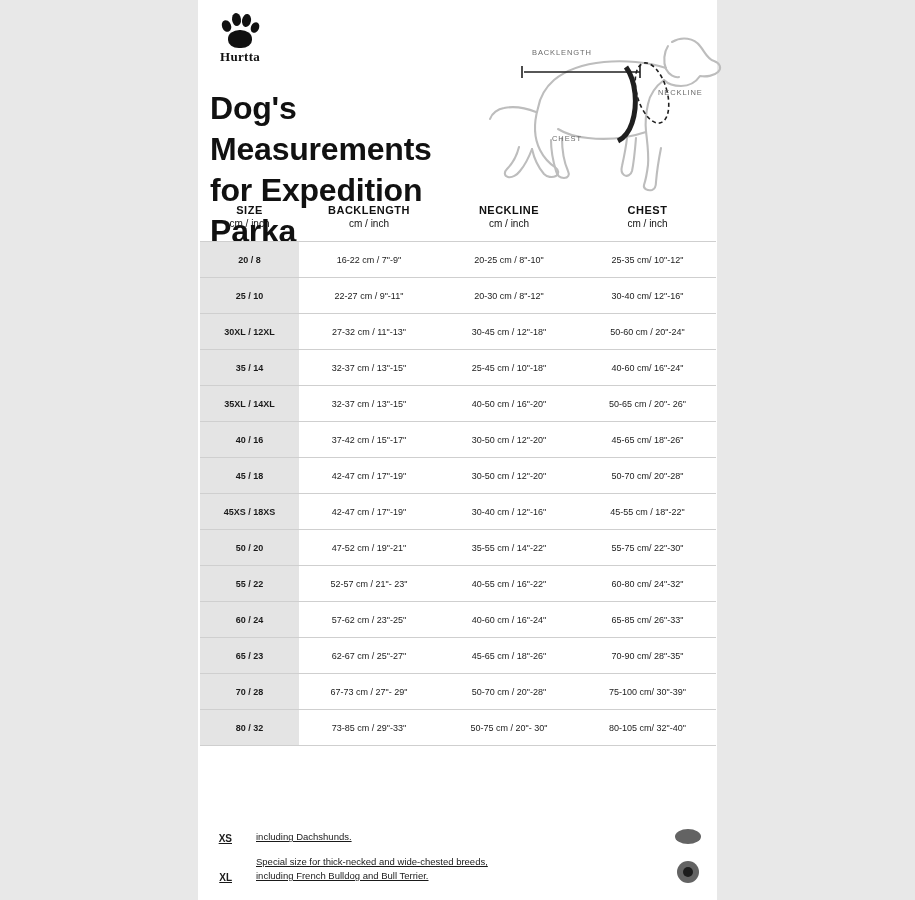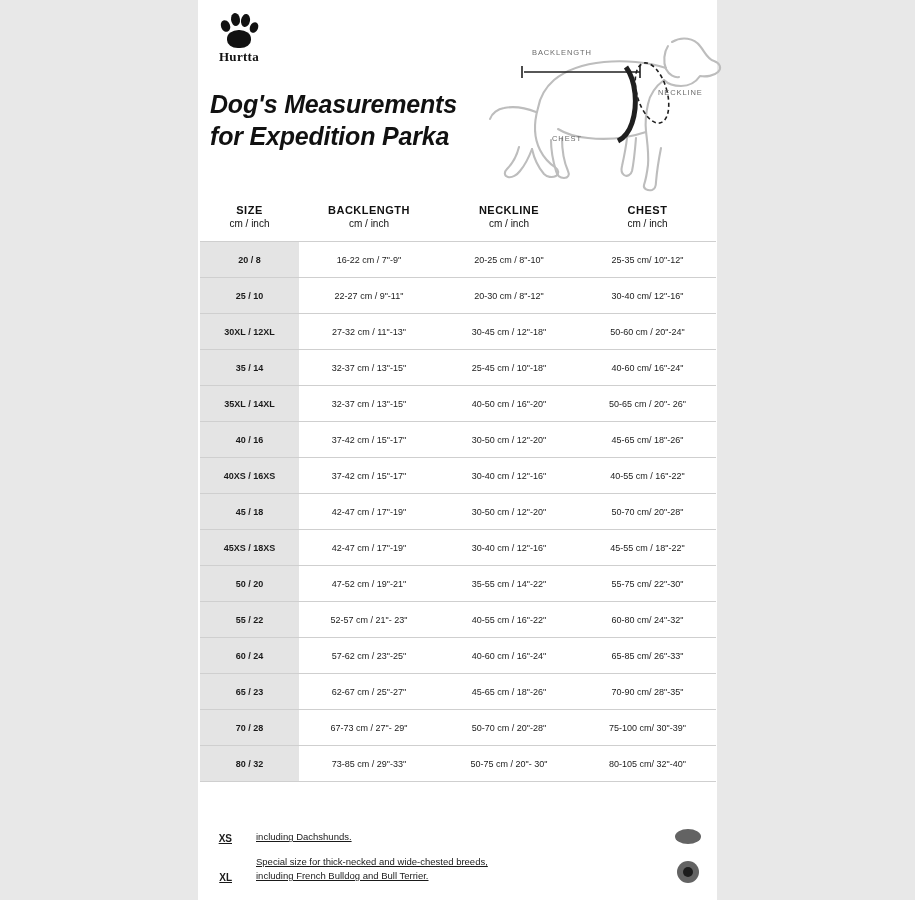--- a/index.html
+++ b/index.html
@@ -27,25 +27,25 @@
 
   .sheet {
     position: absolute;
     left: 198px; right: 198px; top: 0; bottom: 0;
     background: #ffffff;
   }
 
   
   .logo-box {
     position: absolute;
-    left: 204px; top: 6px;
+    left: 220px; top: 6px;
     width: 70px; height: 70px;
     background: #ffffff;
     display: flex; flex-direction: column;
-    align-items: center; justify-content: flex-start;
+    justify-content: flex-start;
     padding-top: 6px;
   }
   .paw { width: 40px; height: 36px; position: relative; }
   .paw .pad {
     position: absolute; background: #111;
     border-radius: 50%;
   }
   .paw .p1 { width: 9px;  height: 12px; left: 2px;  top: 8px;  transform: rotate(-22deg); }
   .paw .p2 { width: 9px;  height: 13px; left: 12px; top: 1px;  transform: rotate(-7deg); }
   .paw .p3 { width: 9px;  height: 13px; left: 22px; top: 2px;  transform: rotate(10deg); }
@@ -61,26 +61,25 @@
     letter-spacing: 0.3px;
     color: #111;
     margin-top: 1px;
   }
 
   
   .title {
     position: absolute;
     left: 210px; top: 88px;
     width: 300px;
-    font-size: 25px;
+    font-size: 32px;
     font-weight: bold;
     line-height: 1.28;
     color: #111;
     letter-spacing: -0.2px;
-    font-style: italic;
   }
 
   
   .dog-wrap {
     position: absolute;
     left: 440px; top: 20px;
     width: 285px; height: 180px;
   }
   .dog-label {
     position: absolute;
@@ -307,26 +306,20 @@
         <td class="cell-neck">40-50 cm / 16"-20"</td>
         <td class="cell-chest">50-65 cm / 20"- 26"</td>
       </tr>
       <tr class="row">
         <td class="cell-size">40 / 16</td>
         <td class="cell-back">37-42 cm / 15"-17"</td>
         <td class="cell-neck">30-50 cm / 12"-20"</td>
         <td class="cell-chest">45-65 cm/ 18"-26"</td>
       </tr>
       <tr class="row">
-        <td class="cell-size">40XS / 16XS</td>
-        <td class="cell-back">37-42 cm / 15"-17"</td>
-        <td class="cell-neck">30-40 cm / 12"-16"</td>
-        <td class="cell-chest">40-55 cm / 16"-22"</td>
-      </tr>
-      <tr class="row">
         <td class="cell-size">45 / 18</td>
         <td class="cell-back">42-47 cm / 17"-19"</td>
         <td class="cell-neck">30-50 cm / 12"-20"</td>
         <td class="cell-chest">50-70 cm/ 20"-28"</td>
       </tr>
       <tr class="row">
         <td class="cell-size">45XS / 18XS</td>
         <td class="cell-back">42-47 cm / 17"-19"</td>
         <td class="cell-neck">30-40 cm / 12"-16"</td>
         <td class="cell-chest">45-55 cm / 18"-22"</td>

